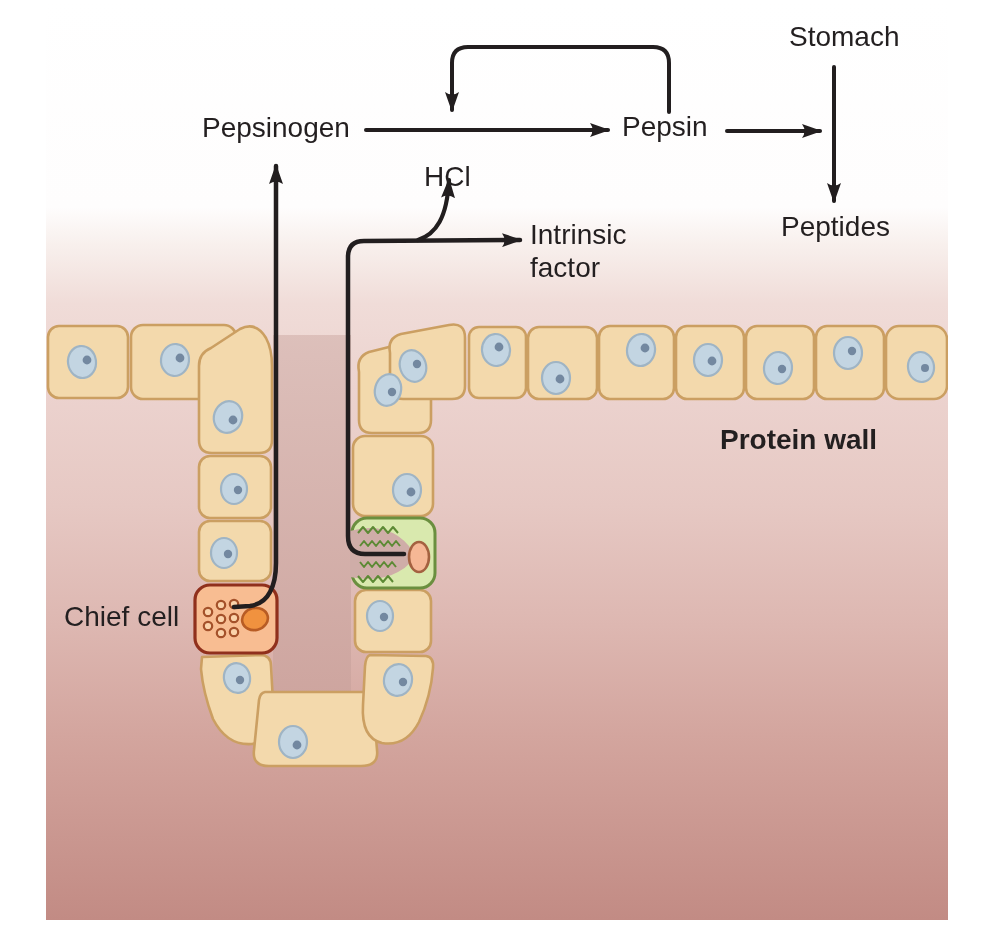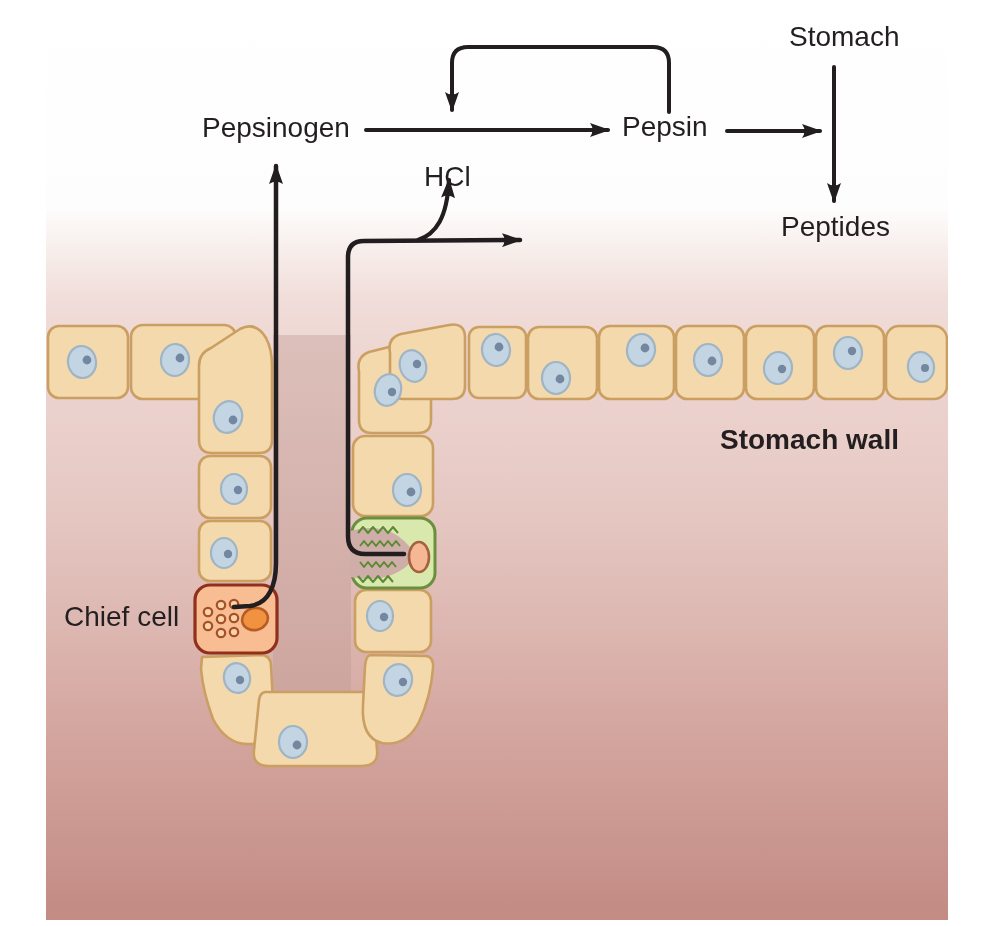--- a/index.html
+++ b/index.html
@@ -155,16 +155,18 @@
       <path stroke-width="4.2" d="M418 240 C436 234 447 218 449 180" marker-end="url(#arrow)"></path>
     </g>
   </g>
 </svg>
 
 <div class="label" style="left:202px;top:111px;">Pepsinogen</div>
 <div class="label" style="left:424px;top:137px;margin-top:23px;">HCl</div>
 <div class="label" style="left:622px;top:110px;">Pepsin</div>
 <div class="label" style="left:789px;top:20px;">Stomach</div>
 <div class="label" style="left:781px;top:210px;">Peptides</div>
-<div class="label bold" style="left:720px;top:423px;">Stomach wall</div>
+<div class="label" style="left:530px;top:218px;">Intrinsic
+factor</div>
+<div class="label bold" style="left:720px;top:423px;">Protein wall</div>
 <div class="label" style="left:64px;top:600px;">Chief cell</div>
 
 </div>
 
 </body></html>

